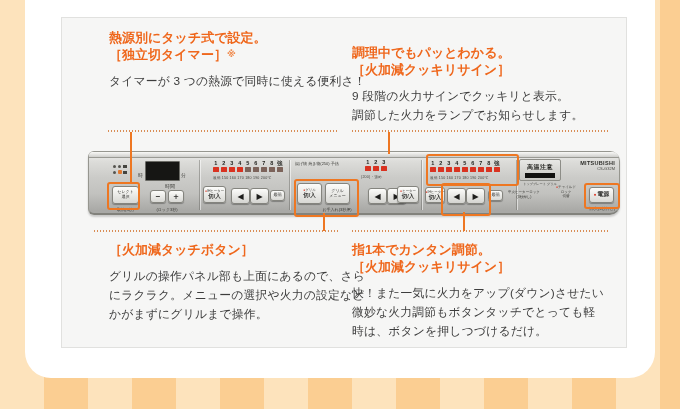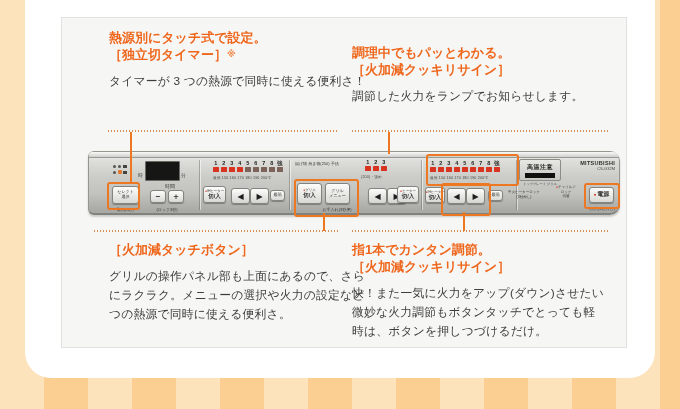--- a/index.html
+++ b/index.html
@@ -77,30 +77,31 @@
     <div class="f-sub"><span>［独立切タイマー］</span><span class="mark">※</span></div>
     <div class="f-body">
       <span>タイマーが 3 つの熱源で同時に使える便利さ！</span>
     </div>
   </section>
 
   <section class="feature" style="left:352px;top:44px;width:262px;">
     <div class="f-title">調理中でもパッとわかる。</div>
     <div class="f-sub">［火加減クッキリサイン］</div>
     <div class="f-body">
+      <span>9 段階の火力サインでクッキリと表示。</span>
       <span>調節した火力をランプでお知らせします。</span>
     </div>
   </section>
 
   <section class="feature" style="left:109px;top:241px;width:246px;">
     <div class="f-sub">［火加減タッチボタン］</div>
     <div class="f-body">
       <span>グリルの操作パネル部も上面にあるので、さら</span>
       <span>にラクラク。メニューの選択や火力の設定など</span>
-      <span>つの熱源で同時に使える便利さ。</span>
+      <span>かがまずにグリルまで操作。</span>
     </div>
   </section>
 
   <section class="feature" style="left:352px;top:241px;width:262px;">
     <div class="f-title">指1本でカンタン調節。</div>
     <div class="f-sub">［火加減クッキリサイン］</div>
     <div class="f-body">
       <span>快！また一気に火力をアップ(ダウン)させたい</span>
       <span>微妙な火力調節もボタンタッチでとっても軽</span>
       <span>時は、ボタンを押しつづけるだけ。</span>

